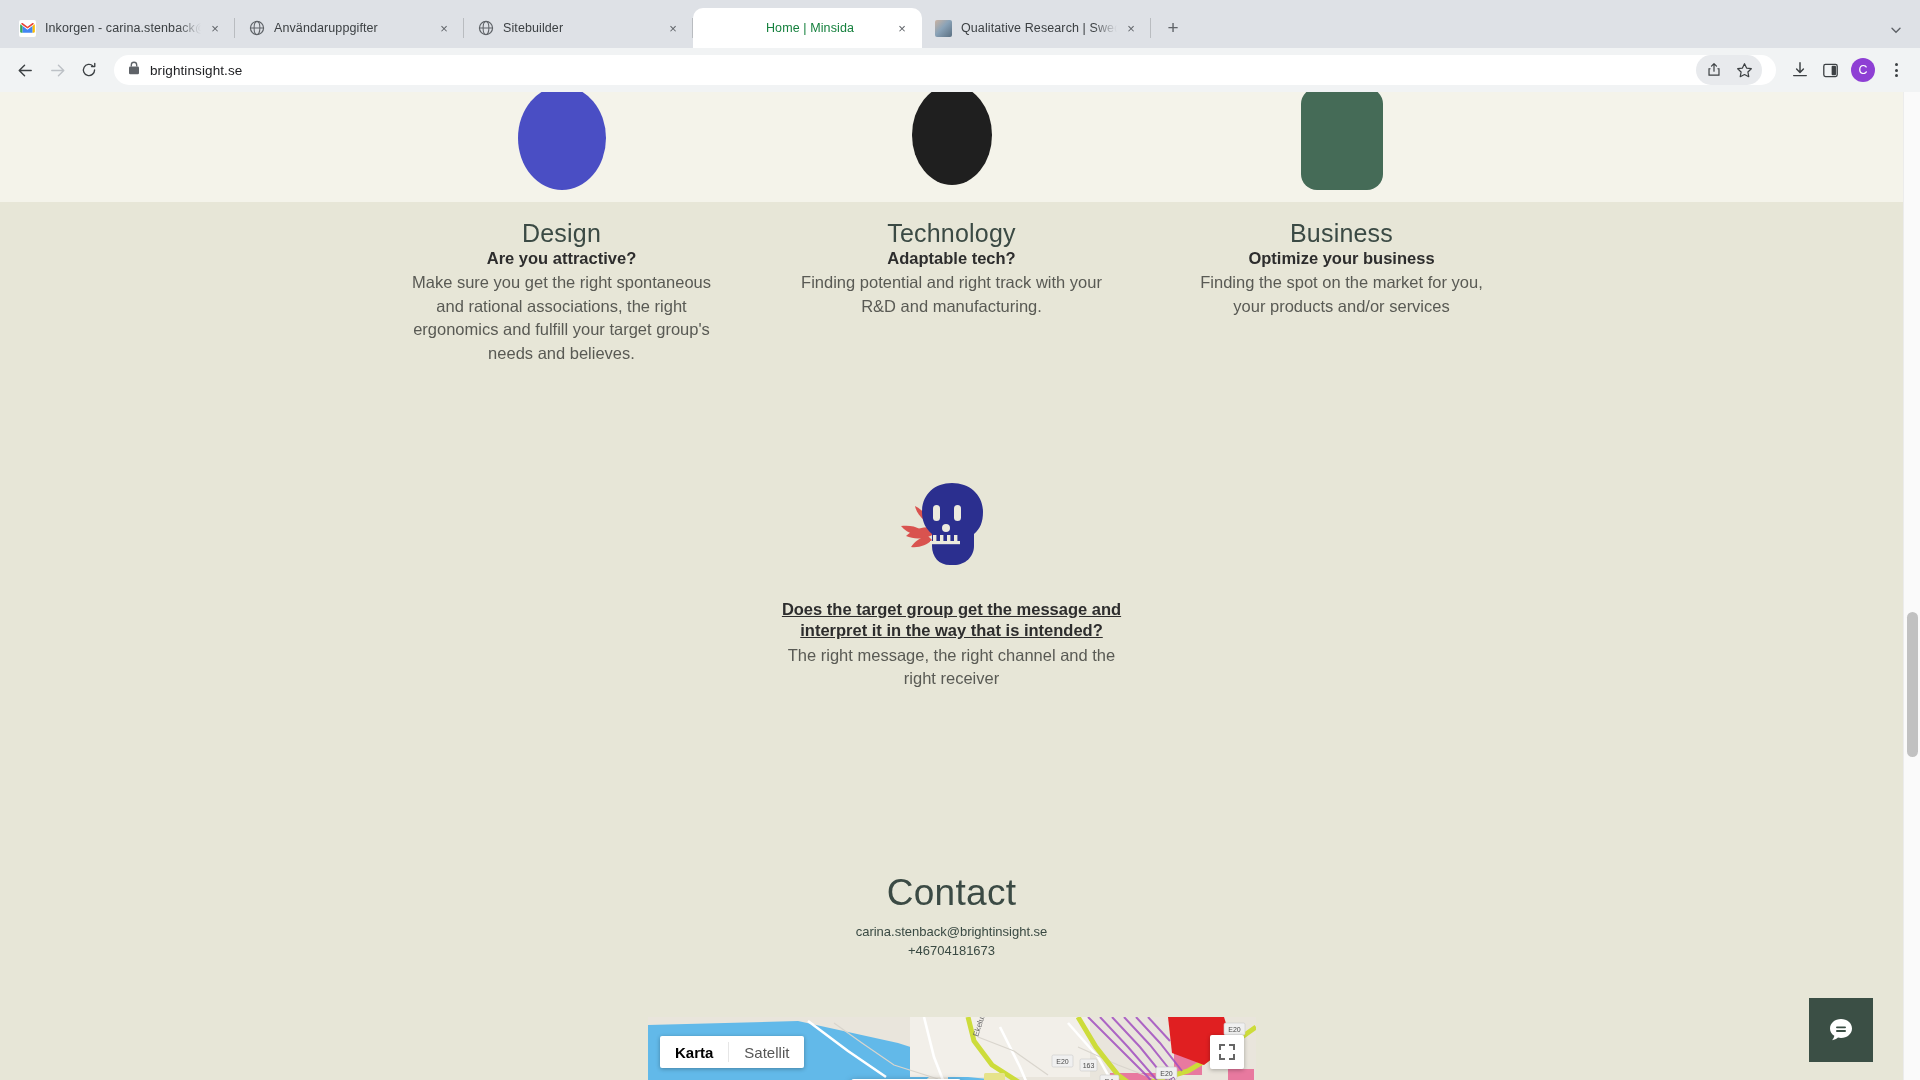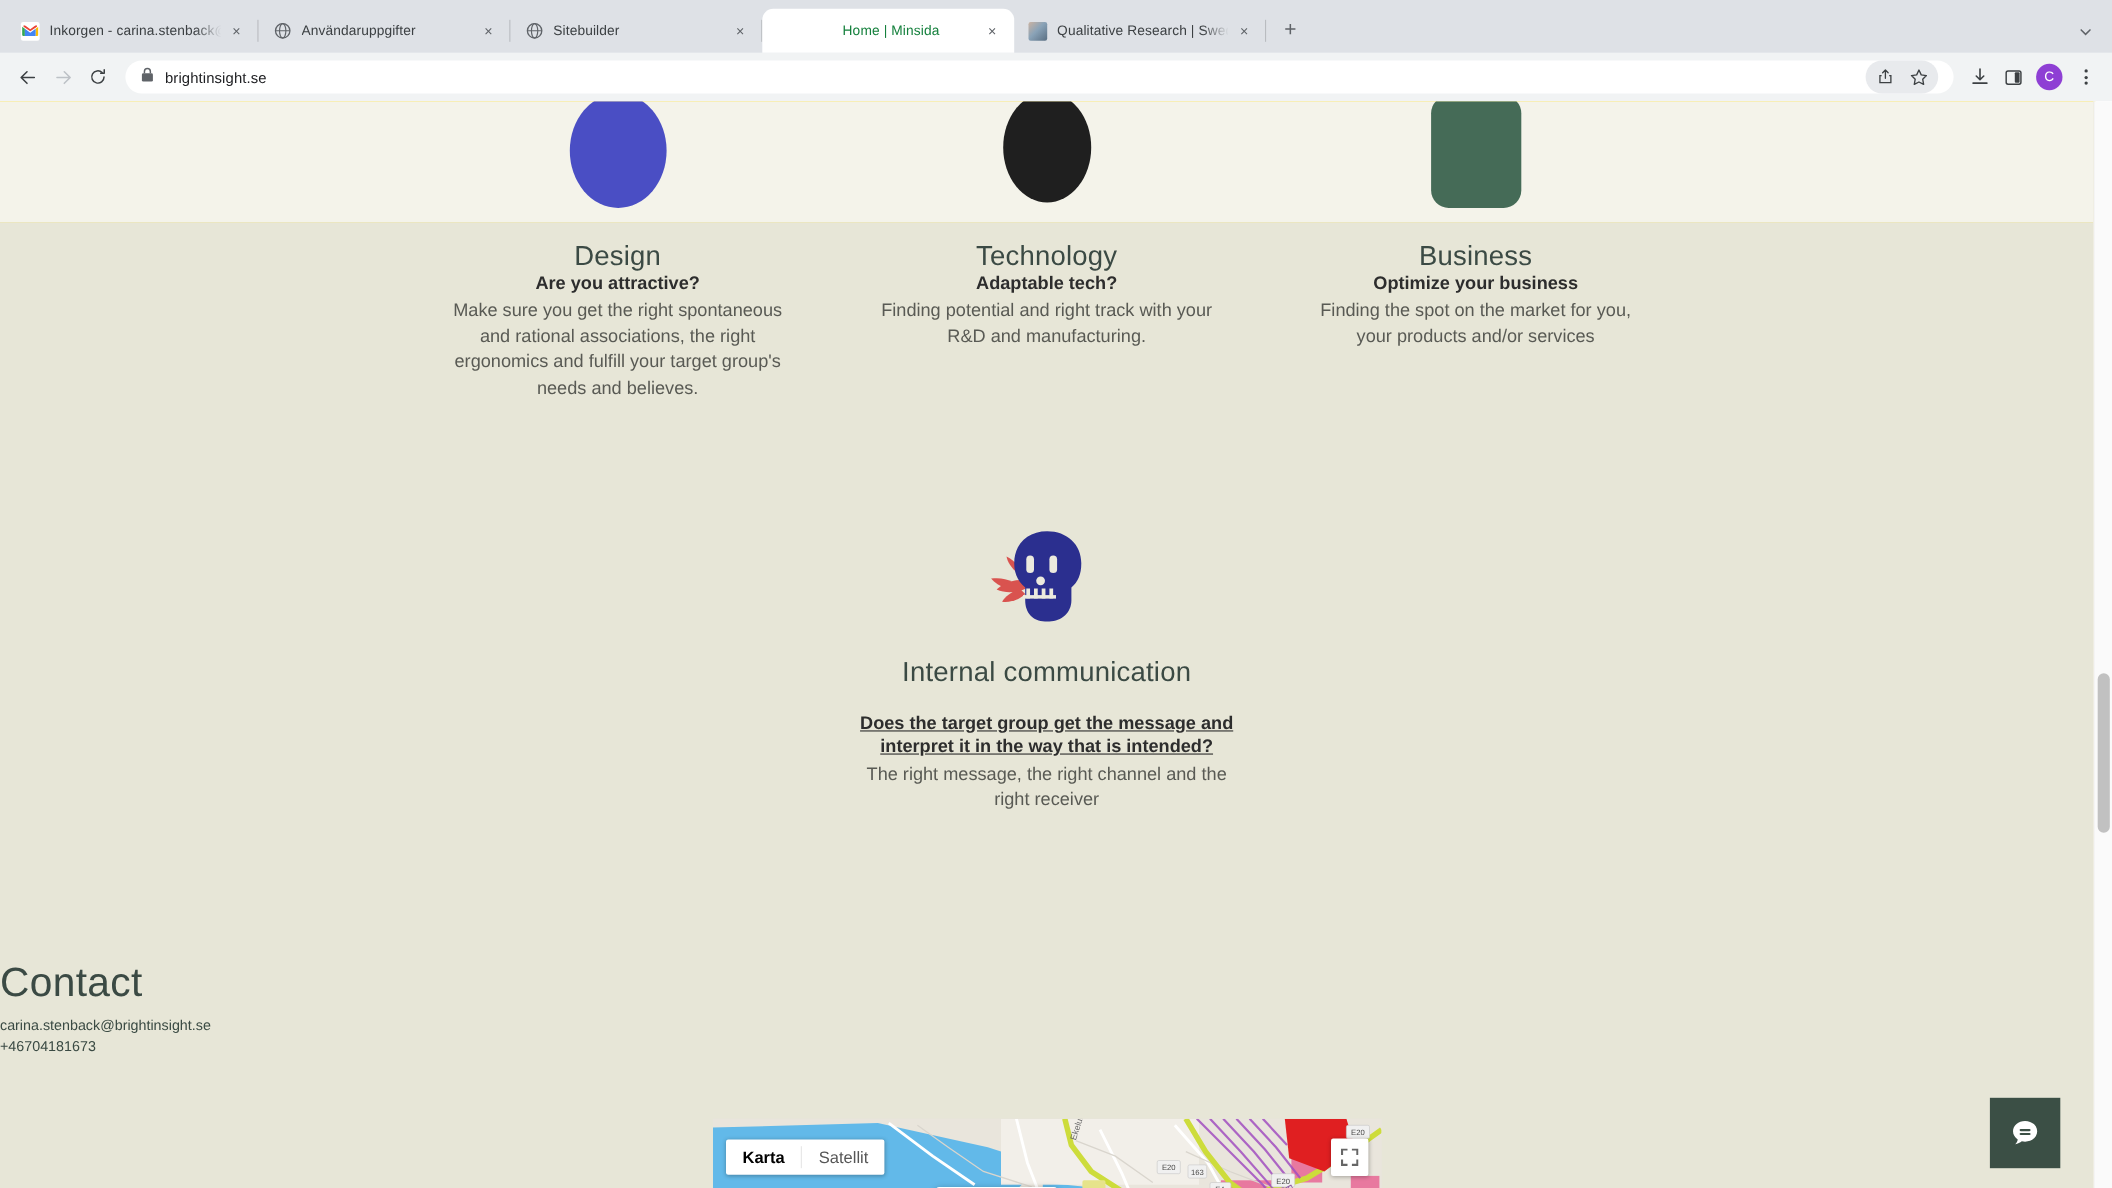--- a/index.html
+++ b/index.html
@@ -154,21 +154,21 @@
     flex: 0 0 28px;
   }
   .kebab i { width: 3px; height: 3px; border-radius: 50%; background: #3c4043; display:block; }
 
   
   .viewport {
     position: relative;
     width: 1905px;
     height: 988px;
     overflow: hidden;
-    background: #fde047;
+    background: #c4b5fd;
   }
   .page {
     position: absolute;
     inset: 0;
     width: 1903px;
   }
   .band-light {
     position: absolute;
     top: 0; left: 0; right: 0;
     height: 110px;
@@ -244,21 +244,21 @@
   }
   .single .card-title { font-size: 25px; margin-top: 18px; }
   .single .card-lead { margin-top: 22px; text-decoration: underline; }
   .single .block { width: 390px; text-align: center; }
 
   
   .contact {
     position: absolute;
     top: 780px;
     left: 0; right: 0;
-    text-align: left;
+    text-align: center;
   }
   .contact-title {
     font-size: 37px;
     color: #3b4a44;
     font-weight: 400;
     letter-spacing: .3px;
   }
   .contact-line {
     font-size: 13px;
     color: #3a4a43;
@@ -555,21 +555,20 @@
               <circle cx="49" cy="51" r="4" fill="#eceade"></circle>
 
               <rect x="36" y="58" width="3.4" height="9" fill="#eceade"></rect>
               <rect x="43" y="58" width="3.4" height="9" fill="#eceade"></rect>
               <rect x="50" y="58" width="3.4" height="9" fill="#eceade"></rect>
               <rect x="57" y="58" width="3.4" height="9" fill="#eceade"></rect>
               <rect x="33" y="64" width="30" height="3.2" fill="#eceade"></rect>
             </svg>
           </div>
           <div class="block">
-            <div class="card-title">Internal communication</div>
             <div class="card-lead">Does the target group get the message and interpret it in the way that is intended?</div>
             <div class="card-body">The right message, the right channel and the right receiver</div>
           </div>
         </div>
 
         <div class="contact">
           <div class="contact-title">Contact</div>
           <div class="contact-line">carina.stenback@brightinsight.se</div>
           <div class="contact-line second">+46704181673</div>
         </div>

